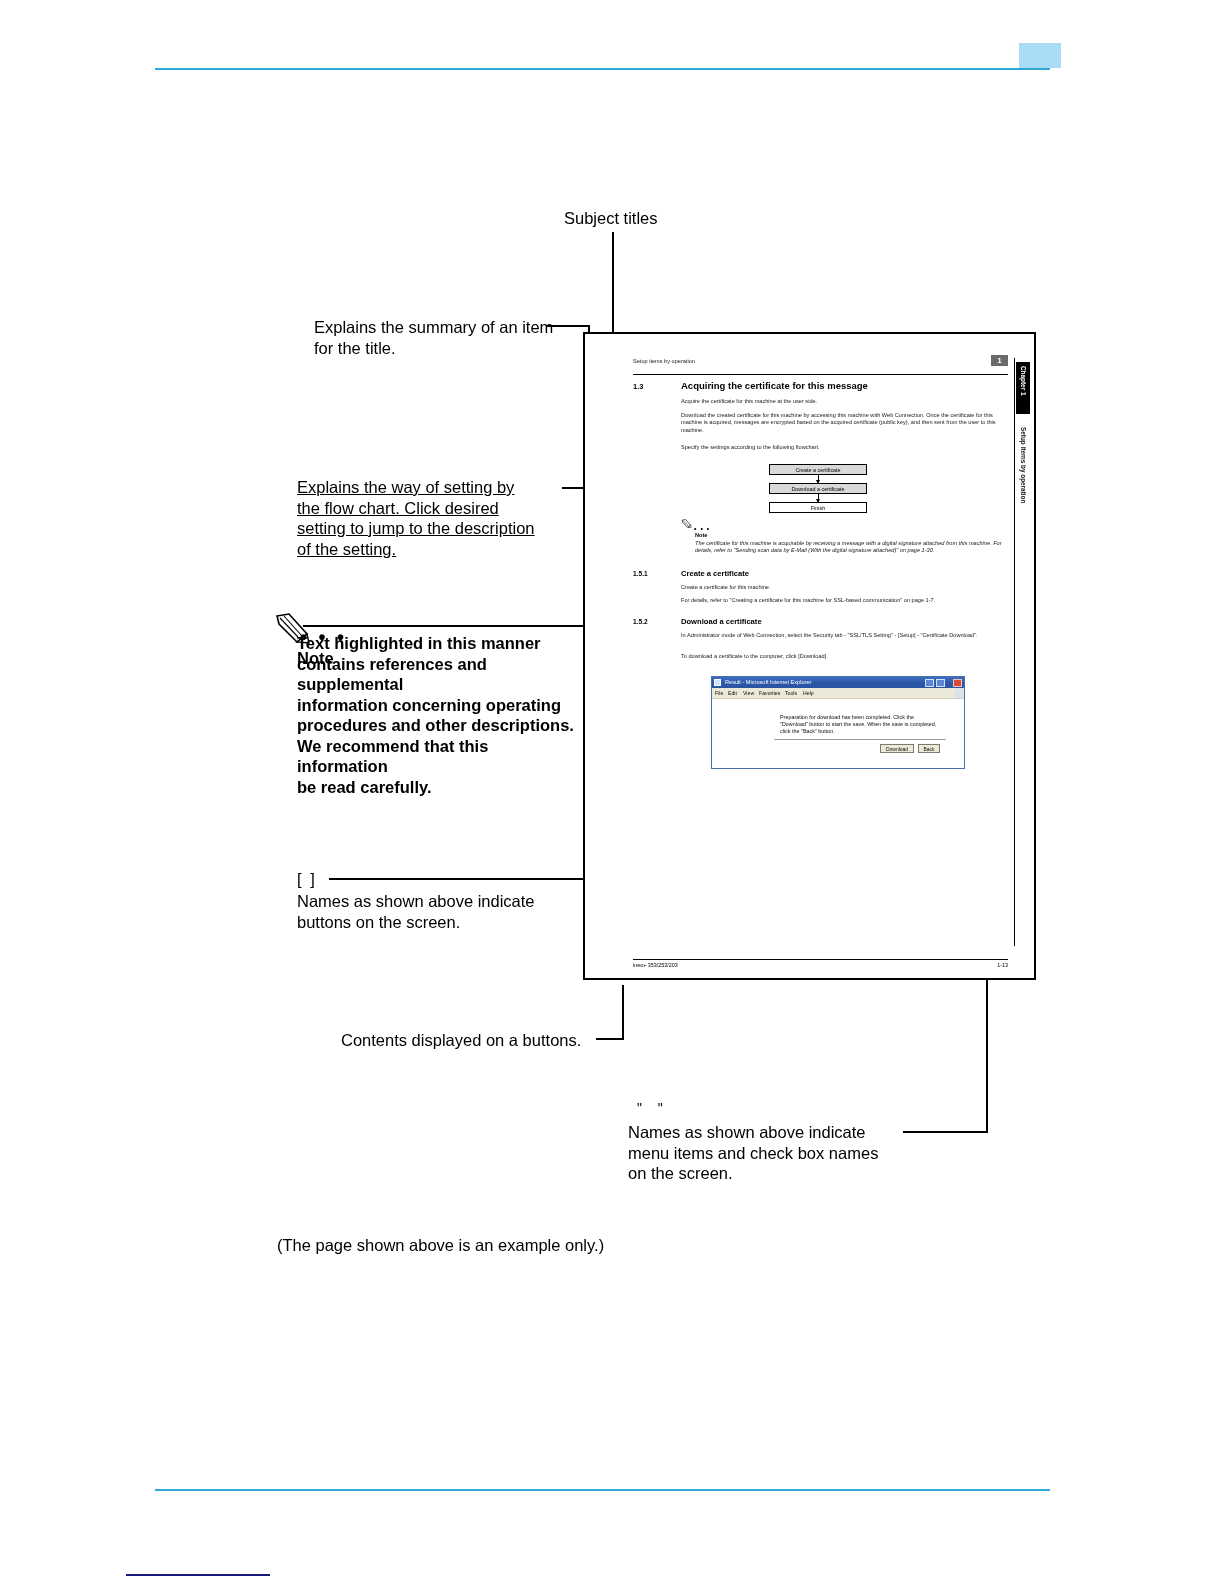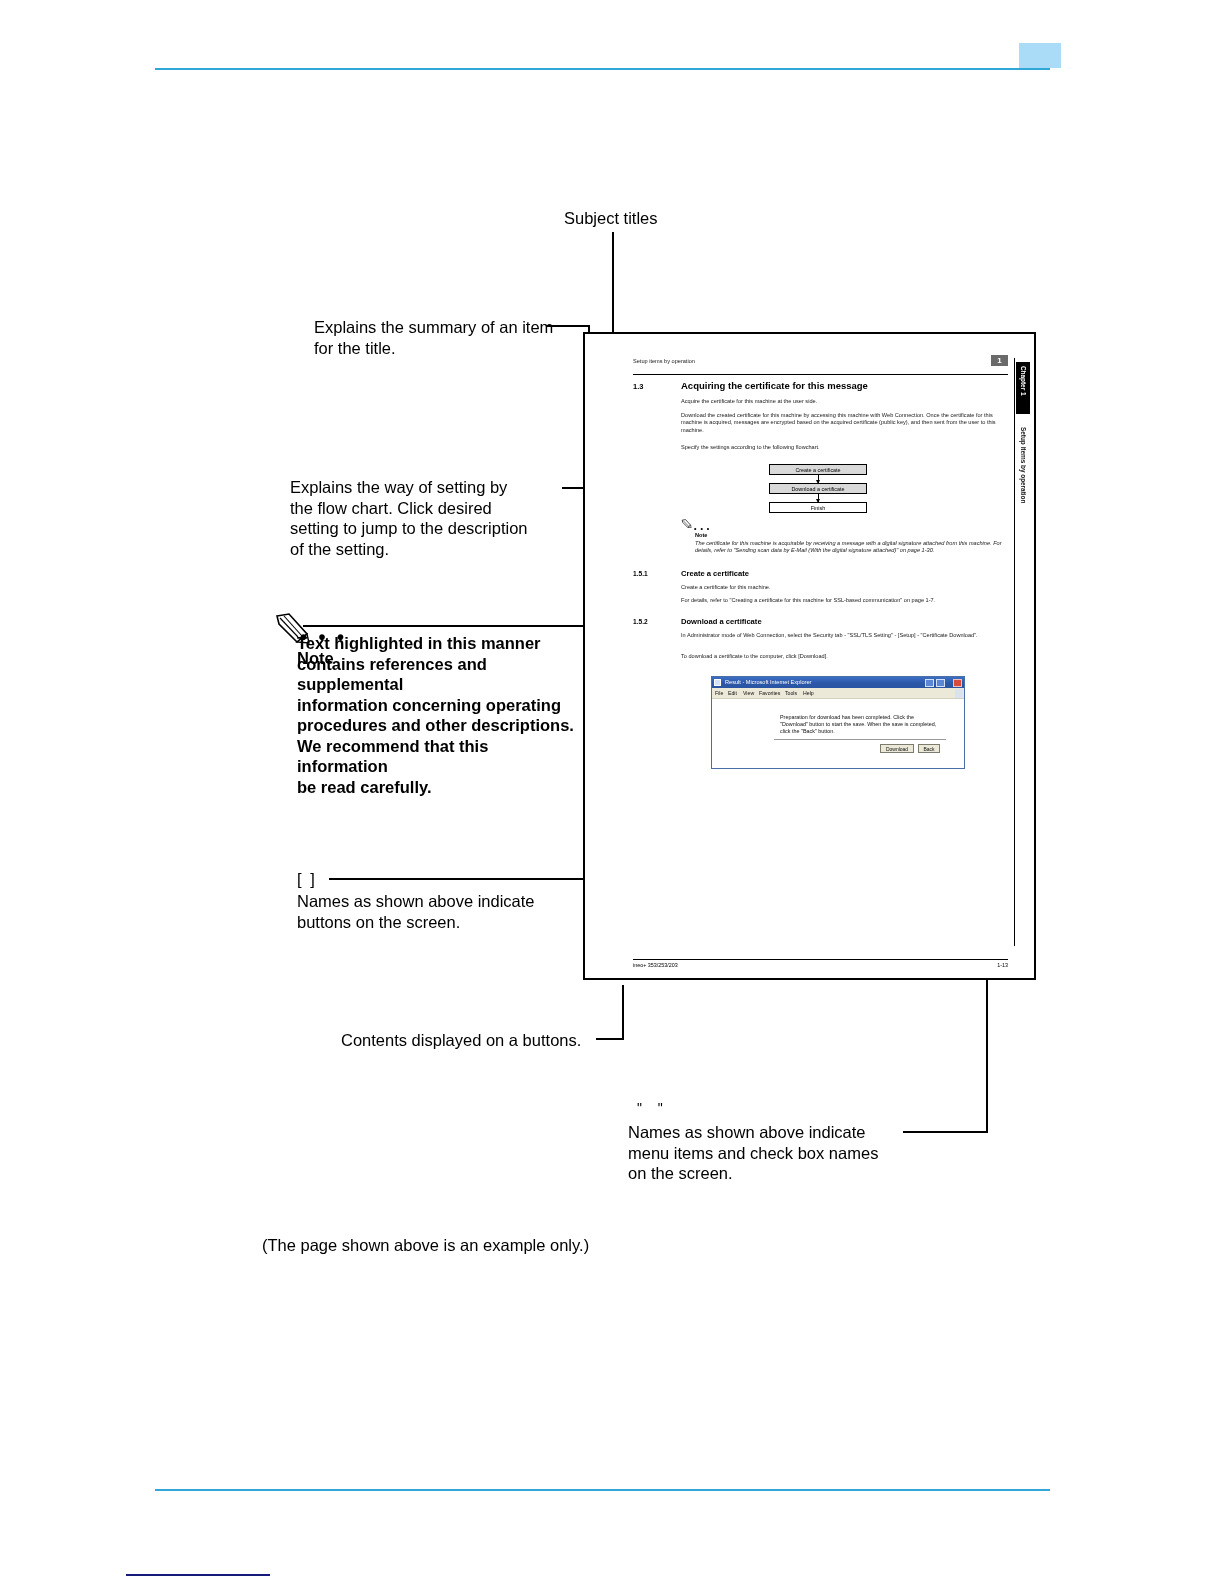--- a/index.html
+++ b/index.html
@@ -48,29 +48,29 @@
     font-family: "Liberation Sans", sans-serif;
     font-size: 16.5px;
     line-height: 20.5px;
     color: #000;
     white-space: pre-line;
   }
   .caption.bold { font-weight: bold; }
 
   #cap-subject   { left: 564px; top: 208px; }
   #cap-summary   { left: 314px; top: 317px; width: 250px; }
-  #cap-flow      { left: 290px; top: 477px; width: 262px; }
+  #cap-flow      { left: 297px; top: 477px; width: 262px; text-decoration: underline; }
   #cap-note-head { left: 297px; top: 648px; font-weight: bold; }
   #cap-note-body { left: 297px; top: 633px; width: 280px; font-weight: bold; }
   #cap-brackets  { left: 297px; top: 869px; letter-spacing: 2px; }
   #cap-buttons   { left: 297px; top: 891px; width: 260px; }
   #cap-contents  { left: 341px; top: 1030px; }
   #cap-quotes    { left: 637px; top: 1098px; font-size: 14px; letter-spacing: 6px; }
   #cap-menus     { left: 628px; top: 1122px; width: 270px; }
-  #cap-example   { left: 262px; top: 1235px; }
+  #cap-example   { left: 277px; top: 1235px; }
 
   
   .note-glyph {
     position: absolute;
     left: 273px; top: 612px;
     width: 46px; height: 32px;
   }
   .note-dots {
     position: absolute;
     left: 300px; top: 631px;

